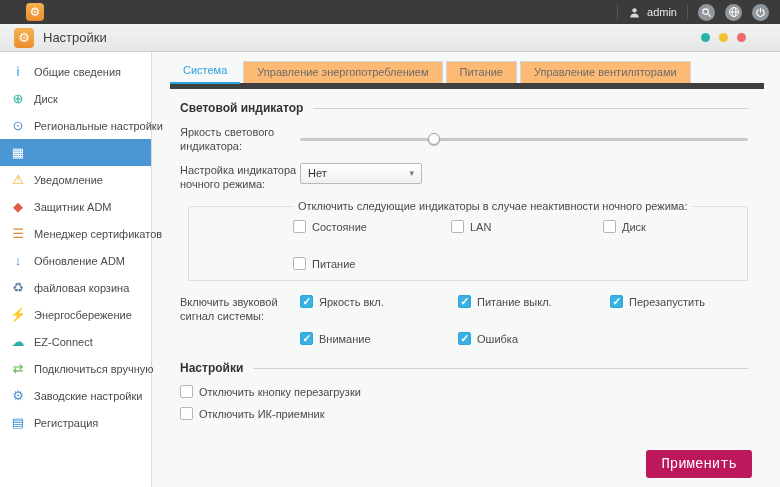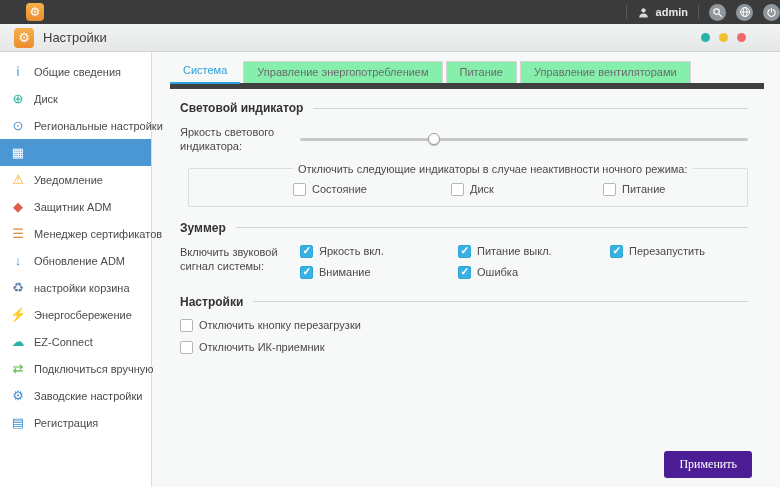--- a/index.html
+++ b/index.html
@@ -8,21 +8,21 @@
     font-family:"Liberation Sans", sans-serif;
     font-size:11px; color:#444; background:#fff; position:relative;
   }
   
   .topbar { position:absolute; top:0; left:0; width:780px; height:24px;
     background:#3b3b3b; display:flex; align-items:center; }
   .app-icon { width:18px; height:18px; margin-left:26px; border-radius:4px;
     background:linear-gradient(#f6b14e,#ec8c2d); color:#fff; font-size:12px;
     display:flex; align-items:center; justify-content:center; }
   .topbar-right { margin-left:auto; display:flex; align-items:center; gap:10px;
-    padding-right:0; color:#e8e8e8;font-weight:bold; }
+    padding-right:11px; color:#e8e8e8; }
   .tb-sep { width:1px; height:14px; background:#585858; }
   .user { display:flex; align-items:center; gap:6px; cursor:pointer; }
   .circle-icon { width:17px; height:17px; border-radius:50%; background:#8f969c;
     display:flex; align-items:center; justify-content:center; cursor:pointer; }
   
   .window { position:absolute; top:24px; left:0; width:780px; height:463px;
     background:#f7f8f8; display:flex; flex-direction:column; }
   .win-header { flex:0 0 28px; background:linear-gradient(#f2f3f3,#e5e7e7);
     border-bottom:1px solid #cfd1d1; display:flex; align-items:center; padding:0 14px; }
   .win-icon { width:20px; height:20px; border-radius:4px;
@@ -36,21 +36,21 @@
   
   .sidebar { width:152px; background:#fff; border-right:1px solid #dadcdc; padding-top:6px; }
   .side-item { height:27px; display:flex; align-items:center; padding-left:10px; gap:8px;
     color:#4a4a4a; cursor:pointer; white-space:nowrap; }
   .side-item .ic { width:16px; flex:0 0 16px; text-align:center; font-size:13px; line-height:1; }
   .side-item.selected { background:#4b97d4; color:#fff; }
   
   .main { flex:1; position:relative; display:flex; flex-direction:column; min-width:0; }
   .tabbar { margin:8px 16px 0 18px; border-bottom:6px solid #404040; display:flex;
     align-items:flex-end; gap:3px; }
-  .tab { padding:4px 13px 5px; color:#6b6b6b; background:#86efac;
+  .tab { padding:4px 13px 5px; color:#6b6b6b; background:#fdba74;
     border:1px solid #d4d6d6; border-bottom:none; cursor:pointer; }
   .tab.active { background:transparent; border:none; color:#2ba0dc;
     border-bottom:2px solid #2ba0dc; margin-bottom:-1px; padding-bottom:6px; }
   .content { flex:1; padding:12px 32px 0 28px; overflow:hidden; }
   .section-title { display:flex; align-items:center; gap:10px; font-weight:bold;
     font-size:12px; color:#333; margin-bottom:10px; }
   .section-title .line { flex:1; height:1px; background:#d2d4d4; }
   .form-row { display:flex; align-items:flex-start; margin-bottom:9px; }
   .form-row.center { align-items:center; }
   .form-label { flex:0 0 120px; width:120px; color:#4a4a4a; line-height:1.3; }
@@ -64,32 +64,32 @@
   
   .dropdown { width:122px; height:21px; border:1px solid #b9bbbb; border-radius:2px;
     background:linear-gradient(#fff,#f0f1f1); display:flex; align-items:center;
     padding:0 7px; color:#333; cursor:pointer; }
   .dropdown .chev { margin-left:auto; color:#777; font-size:9px; }
   
   fieldset.group { border:1px solid #dcdede; border-radius:2px; margin:2px 0 14px 8px;
     padding:8px 10px 10px 104px; }
   fieldset.group legend { padding:0 5px; color:#4a4a4a; }
   
-  .cb-grid { display:grid; grid-template-columns:158px 152px auto; row-gap:8px; flex:1; }
+  .cb-grid { display:grid; grid-template-columns:158px 152px auto; row-gap:24px; flex:1; }
   .cb { display:flex; align-items:center; gap:6px; color:#4a4a4a; cursor:pointer; }
   .cb .box { width:13px; height:13px; flex:0 0 13px; border:1px solid #b5b7b7;
     background:#fff; border-radius:2px; position:relative; }
   .cb.checked .box { background:#38b2e3; border-color:#2fa6d8; }
   .cb.checked .box::after { content:"✓"; position:absolute; left:1.5px; top:-1.5px;
     color:#fff; font-size:10.5px; font-weight:bold; }
   .stack .cb { margin-bottom:9px;align-items:center; }
   
-  .apply-btn { position:absolute; right:28px; bottom:9px; background:#4c1d95; color:#fff;
-    border:none; border-radius:3px; padding:6px 15px; font-size:12px;
-    font-family:Liberation Serif, serif; cursor:pointer; }
+  .apply-btn { position:absolute; right:28px; bottom:9px; background:#be185d; color:#fff;
+    border:none; border-radius:3px; padding:6px 15px; font-size:14px;
+    font-family:Liberation Mono, monospace; cursor:pointer; }
 </style>
 </head>
 <body>
 
 <div class="topbar">
   <div class="app-icon">
     <span>⚙</span>
   </div>
   <div class="topbar-right">
     <div class="tb-sep"></div>
@@ -165,21 +165,21 @@
       <div class="side-item">
           <span class="ic" style="color: rgb(224, 138, 60);">☰</span>
           <span>Менеджер сертификатов</span>
         </div>
       <div class="side-item">
           <span class="ic" style="color: rgb(58, 143, 214);">↓</span>
           <span>Обновление ADM</span>
         </div>
       <div class="side-item">
           <span class="ic" style="color: rgb(91, 127, 166);">♻</span>
-          <span>настройки корзина</span>
+          <span>файловая корзина</span>
         </div>
       <div class="side-item">
           <span class="ic" style="color: rgb(88, 185, 71);">⚡</span>
           <span>Энергосбережение</span>
         </div>
       <div class="side-item">
           <span class="ic" style="color: rgb(39, 179, 169);">☁</span>
           <span>EZ-Connect</span>
         </div>
       <div class="side-item">
@@ -212,43 +212,50 @@
         </div>
 
         <div class="form-row center">
           <div class="form-label">Яркость светового индикатора:</div>
           <div class="slider">
             <div class="track"></div>
             <div class="handle" style="left: 30%;"></div>
           </div>
         </div>
 
+        <div class="form-row">
+          <div class="form-label">Настройка индикатора ночного режима:</div>
+          <div class="dropdown">
+            <span>Нет</span>
+            <span class="chev">▾</span>
+          </div>
+        </div>
 
         <fieldset class="group">
           <legend>Отключить следующие индикаторы в случае неактивности ночного режима:</legend>
           <div class="cb-grid">
             <div class="cb">
                 <span class="box"></span>
                 <span>Состояние</span>
               </div>
             <div class="cb">
                 <span class="box"></span>
+                <span>LAN</span>
+              </div>
+            <div class="cb">
+                <span class="box"></span>
                 <span>Диск</span>
               </div>
             <div class="cb">
                 <span class="box"></span>
                 <span>Питание</span>
               </div>
           </div>
         </fieldset>
 
-        <div class="section-title">
-          <span>Зуммер</span>
-          <span class="line"></span>
-        </div>
 
         <div class="form-row" style="margin-bottom:16px;">
           <div class="form-label">Включить звуковой сигнал системы:</div>
           <div class="cb-grid">
             <div class="cb checked">
                 <span class="box"></span>
                 <span>Яркость вкл.</span>
               </div>
             <div class="cb checked">
                 <span class="box"></span>

